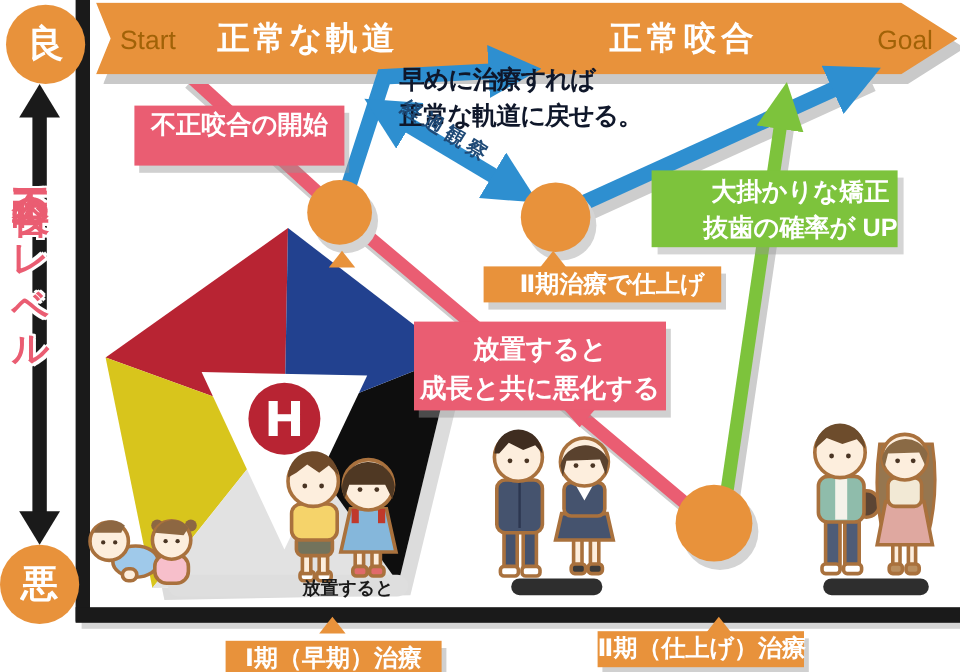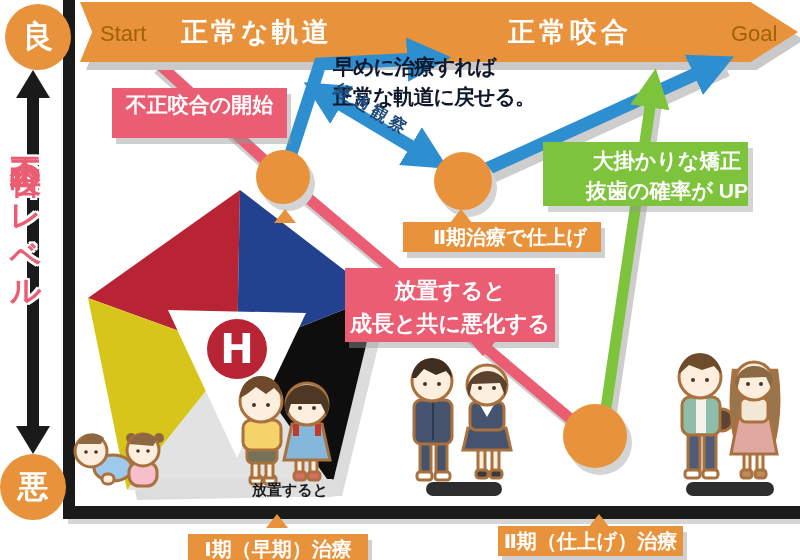--- a/index.html
+++ b/index.html
@@ -255,15 +255,15 @@
     <div>大掛かりな矯正</div>
     <div>抜歯の確率が UP</div>
   </div>
 
   <div class="caption-small">放置すると</div>
 
   <div class="tri-up" style="left:266px;top:514px;"></div>
   <div class="box orange" style="left:188px;top:534px;width:180px;height:38px;line-height:30px;font-size:20px;">Ⅰ期（早期）治療</div>
 
   <div class="tri-up" style="left:588px;top:514px;"></div>
-  <div class="box orange" style="left:498px;top:526px;width:185px;height:30px;line-height:30px;font-size:20px;">Ⅱ期（仕上げ）治療</div>
+  <div class="box orange" style="left:498px;top:526px;width:172px;height:30px;line-height:30px;font-size:20px;">Ⅱ期（仕上げ）治療</div>
 
 </div>
 
 </body></html>

